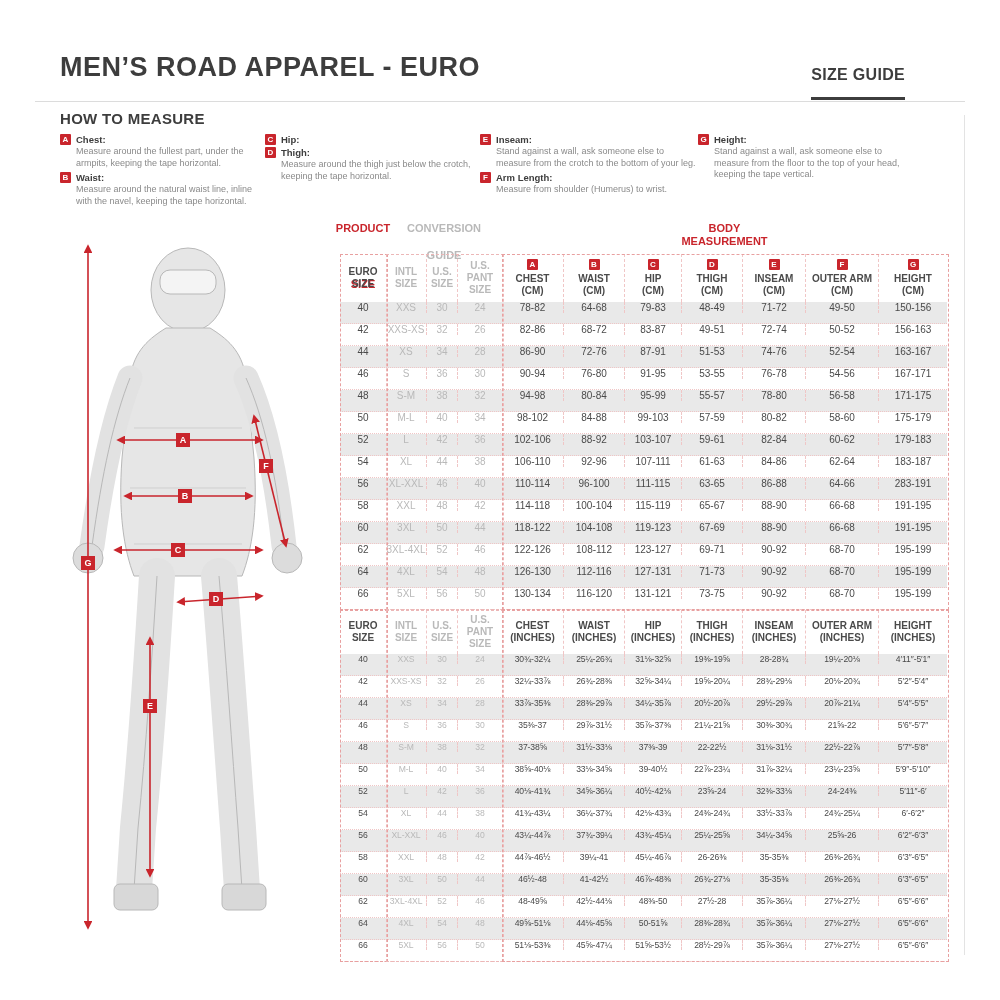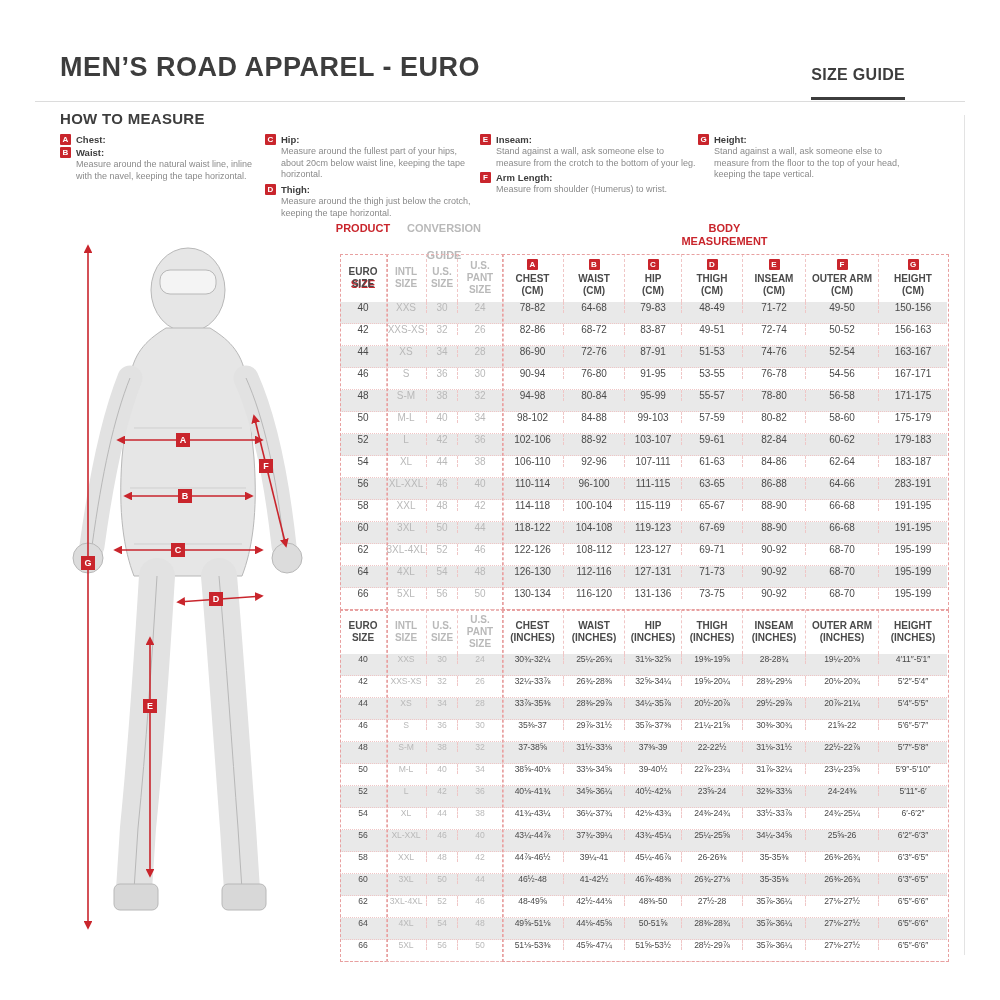--- a/index.html
+++ b/index.html
@@ -72,36 +72,36 @@
   <div class="rule"></div>
   <div class="htm-title">HOW TO MEASURE</div>
 
   <div class="measure-cols">
     <div class="mcol c1">
       <div class="mitem">
         <div class="mitem-head">
             <span class="badge">A</span>
             <span class="mname">Chest:</span>
           </div>
+        <div class="mtext">Measure around the fullest part, under the armpits, keeping the tape horizontal.</div>
       </div>
       <div class="mitem">
         <div class="mitem-head">
             <span class="badge">B</span>
             <span class="mname">Waist:</span>
           </div>
         <div class="mtext">Measure around the natural waist line, inline with the navel, keeping the tape horizontal.</div>
       </div>
     </div>
     <div class="mcol c2">
       <div class="mitem">
         <div class="mitem-head">
             <span class="badge">C</span>
             <span class="mname">Hip:</span>
           </div>
-        <div class="mtext">Measure around the fullest part of your hips, about 20cm below waist line, keeping the tape horizontal.</div>
       </div>
       <div class="mitem">
         <div class="mitem-head">
             <span class="badge">D</span>
             <span class="mname">Thigh:</span>
           </div>
         <div class="mtext">Measure around the thigh just below the crotch, keeping the tape horizontal.</div>
       </div>
     </div>
     <div class="mcol c3">
@@ -438,21 +438,21 @@
           <div class="cell m5 dark">68-70</div>
           <div class="cell m6 dark">195-199</div>
         </div>
         <div class="trow">
           <div class="cell c0 dark">66</div>
           <div class="cell c1 gray">5XL</div>
           <div class="cell c2 gray">56</div>
           <div class="cell c3 gray">50</div>
           <div class="cell m0 dark">130-134</div>
           <div class="cell m1 dark">116-120</div>
-          <div class="cell m2 dark">131-136</div>
+          <div class="cell m2 dark">131-121</div>
           <div class="cell m3 dark">73-75</div>
           <div class="cell m4 dark">90-92</div>
           <div class="cell m5 dark">68-70</div>
           <div class="cell m6 dark">195-199</div>
         </div>
         <div class="grp-box box-prod"></div>
         <div class="grp-box box-conv"></div>
         <div class="grp-box box-body"></div>
       </div>
     <div class="section sec-in" id="sec-in">

